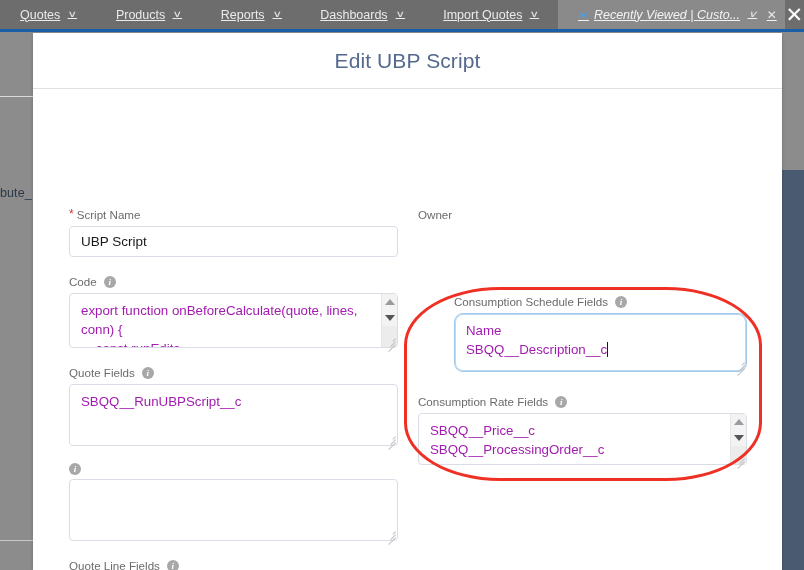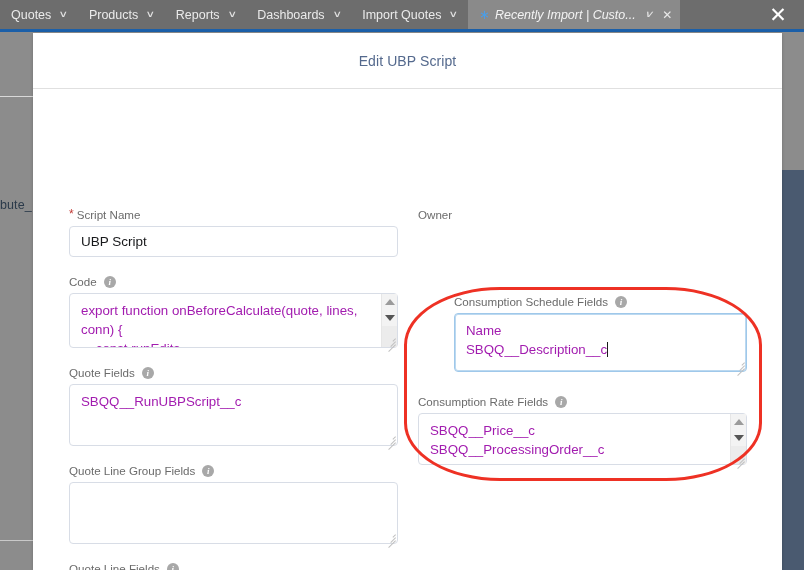--- a/index.html
+++ b/index.html
@@ -26,44 +26,45 @@
   }
   .bg-right-strip {
     position: absolute; left: 758px; top: 29px; width: 46px; height: 141px;
     background: #8c8c8c;
   }
   .bg-white-under {
     position: absolute; left: 33px; top: 95px; width: 725px; height: 475px;
     background: #ffffff;
   }
   .bg-hidden-text {
-    position: absolute; left: 0px; top: 198px;
+    position: absolute; left: 0px; top: 186px;
     font-size: 12.5px; color: #2b3a4a; letter-spacing: .1px;
     white-space: nowrap;
   }
   .bg-rule-left {
     position: absolute; left: 0; top: 96px; width: 33px; height: 1px;
     background: #d9d9d9;
   }
   .bg-rule-bottom {
     position: absolute; left: 0; top: 540px; width: 33px; height: 1px;
     background: #c9c9c9;
   }
 
   
   .tabbar {
     position: absolute; left: 0; top: 0; width: 804px; height: 29px;
     background: #6d6d6d;
     display: flex; align-items: stretch;
   }
   .tabbar .tab {
     display: flex; align-items: center; gap: 9px;
-    padding: 0 11px; height: 29px;
+    padding: 0 20px; height: 29px;
     color: #ebebeb; font-size: 12.5px; white-space: nowrap;
     cursor: default;
+    text-decoration: underline;
   }
   .tabbar .tab .chev {
     font-size: 9px; line-height: 1; color: #e3e3e3; transform: scaleX(1.45);
     display: inline-block;
   }
   .tabbar .tab.active {
     background: #8a8a8a; font-style: italic; color: #f3f3f3;
     padding-right: 8px;
   }
   .tabbar .tab.active .dot {
@@ -86,21 +87,21 @@
   .modal {
     position: absolute; left: 33px; top: 33px; width: 749px; height: 537px;
     background: #ffffff;
     box-shadow: 0 1px 3px rgba(0,0,0,.20);
   }
   .modal-header {
     height: 56px; display: flex; align-items: center; justify-content: center;
     border-bottom: 1px solid #e0e0e0;
   }
   .modal-title {
-    font-size: 14px; color: #54698d; font-weight: 400; letter-spacing: .1px;
+    font-size: 21px; color: #54698d; font-weight: 400; letter-spacing: .1px;
   }
   .modal-body { position: relative; padding: 0; }
 
   .col-left { position: absolute; left: 36px; top: 118px; width: 329px; }
   .col-right { position: absolute; left: 385px; top: 118px; width: 329px; }
 
   .field { margin-bottom: 17px; }
   .field-label {
     font-size: 11.6px; color: #6b6b6b; margin-bottom: 4px;
     display: flex; align-items: center; gap: 7px; line-height: 15px;
@@ -127,21 +128,21 @@
     border: 1px solid #d8dde6; border-radius: 4px;
     background: #ffffff;
     padding: 7px 11px;
     font-family: "Liberation Sans", sans-serif;
     font-size: 13.3px; line-height: 19px; color: #a21caf;
     white-space: pre-wrap; overflow: hidden;
     position: relative;
   }
   .ta.focused { border: 1px solid #9fc8ea; box-shadow: 0 0 0 1px #bcd9f0 inset; }
   .ta.h-code   { height: 55px; padding-right: 24px; }
-  .ta.h-small  { height: 59px; }
+  .ta.h-small  { height: 59px; border-radius: 9px; }
   .ta.h-med    { height: 62px; }
   .ta.h-list   { height: 52px; padding-right: 40px; }
 
   .resize-grip {
     position: absolute; right: 2px; bottom: 2px; width: 11px; height: 11px;
     pointer-events: none;
   }
   .resize-grip i {
     position: absolute; right: 0; background: #c0c0c0; height: 1px;
     transform-origin: right bottom; transform: rotate(-45deg);
@@ -207,21 +208,21 @@
     <div class="tab">
       <span>Dashboards</span>
       <span class="chev">∨</span>
     </div>
     <div class="tab">
       <span>Import Quotes</span>
       <span class="chev">∨</span>
     </div>
     <div class="tab active">
       <span class="dot">∗</span>
-      <span>Recently Import | Custo...</span>
+      <span>Recently Viewed | Custo...</span>
       <span class="chev">∨</span>
       <span class="xmark">✕</span>
     </div>
     <div class="spacer"></div>
     <div class="close-win">✕</div>
   </div>
   <div class="blue-rule"></div>
 
   <div class="modal">
     <div class="modal-header">
@@ -271,21 +272,20 @@
             <div class="resize-grip">
                 <i></i>
                 <i></i>
                 <i></i>
               </div>
           </div>
         </div>
 
         <div class="field">
           <div class="field-label">
-            <span>Quote Line Group Fields</span>
             <span class="info-icon">i</span>
           </div>
           <div class="ta-wrap">
             <div class="ta h-med"></div>
             <div class="resize-grip">
                 <i></i>
                 <i></i>
                 <i></i>
               </div>
           </div>

